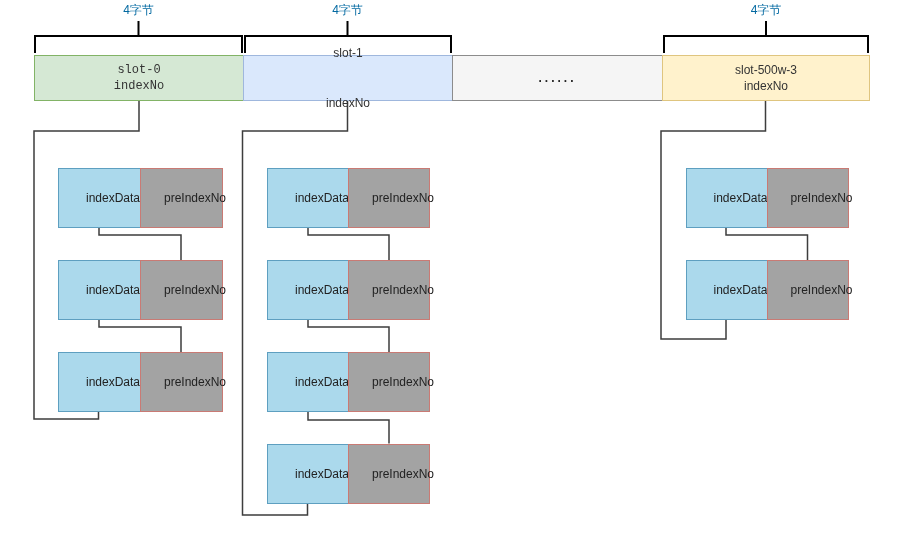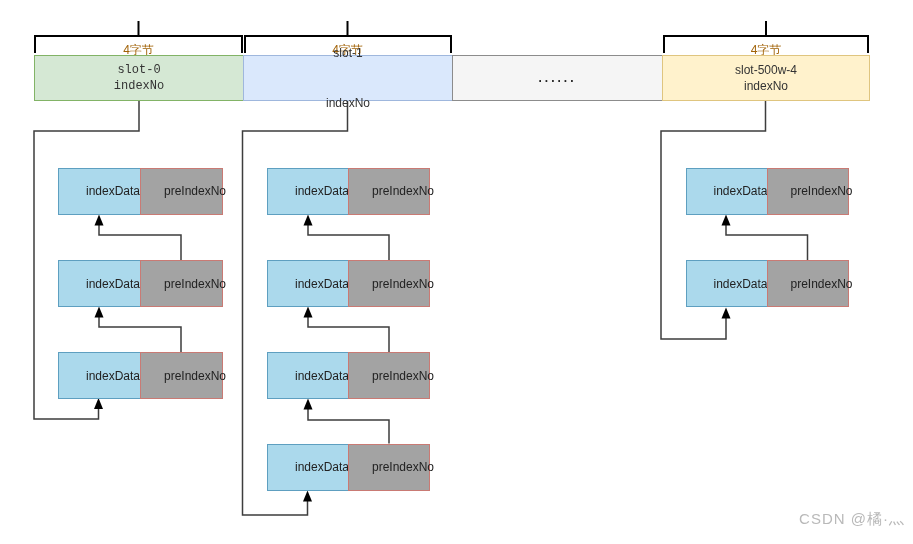--- a/index.html
+++ b/index.html
@@ -3,37 +3,37 @@
 <meta charset="utf-8">
 <style>
   html,body{margin:0;padding:0;background:#ffffff;}
   #stage{
     position:relative;width:913px;height:544px;background:#ffffff;overflow:hidden;
     font-family:"Liberation Sans","DejaVu Sans",sans-serif;color:#333;
   }
   #wires{position:absolute;left:0;top:0;width:913px;height:544px;}
   .byte-label{
     position:absolute;top:2px;height:16px;line-height:16px;text-align:center;
-    font-size:12px;color:#a16207;margin-top:40px;
+    font-size:12px;color:#0369a1;
   }
   .slot{
     position:absolute;top:55px;height:46px;box-sizing:border-box;border:1px solid;
     display:flex;flex-direction:column;align-items:center;justify-content:center;
     font-size:12px;line-height:16px;text-align:center;
   }
   .slot-green{background:#d5e8d4;border-color:#82b366;font-family:Liberation Mono, monospace;}
   .slot-blue{background:#dae8fc;border-color:#9fb7dd;gap:34px;}
   .slot-gray{background:#f5f5f5;border-color:#8c8c8c;}
   .slot-yellow{background:#fff2cc;border-color:#dfc57f;}
   .dots{font-weight:bold;letter-spacing:3px;color:#222;font-size:12px;}
   .entry-box{
     position:absolute;height:47px;display:flex;box-sizing:border-box;
   }
   .cell{
-    box-sizing:border-box;border:1px solid;height:47px;
+    box-sizing:border-box;border:1px solid;height:60px;
     display:flex;align-items:center;justify-content:center;
     font-size:12px;color:#222;padding-left:28px;
   }
   .cell-index{background:#abd9ec;border-color:#5e9fc0;}
   .cell-pre{background:#a3a3a3;border-color:#c97a74;margin-left:-1px;}
   .w-c1{width:83px;}
   .w-c2{width:82px;}
   .w-c3{width:82px;}
   .watermark{
     position:absolute;right:8px;top:510px;font-size:15px;color:#b9b9b9;
@@ -106,21 +106,21 @@
     <div>indexNo</div>
   </div>
   <div class="slot slot-blue" style="left:243px;width:210px;">
     <div>slot-1</div>
     <div>indexNo</div>
   </div>
   <div class="slot slot-gray" style="left:452px;width:211px;">
     <div class="dots">......</div>
   </div>
   <div class="slot slot-yellow" style="left:662px;width:208px;">
-    <div>slot-500w-4</div>
+    <div>slot-500w-3</div>
     <div>indexNo</div>
   </div>
 
   <div class="entry-box" style="left:57.5px;top:167.5px;">
     <div class="cell cell-index w-c1">indexData</div>
     <div class="cell cell-pre w-c1">preIndexNo</div>
   </div>
   <div class="entry-box" style="left:57.5px;top:260px;">
     <div class="cell cell-index w-c1">indexData</div>
     <div class="cell cell-pre w-c1">preIndexNo</div>
@@ -149,15 +149,14 @@
 
   <div class="entry-box" style="left:685.5px;top:167.5px;">
     <div class="cell cell-index w-c3">indexData</div>
     <div class="cell cell-pre w-c3">preIndexNo</div>
   </div>
   <div class="entry-box" style="left:685.5px;top:260px;">
     <div class="cell cell-index w-c3">indexData</div>
     <div class="cell cell-pre w-c3">preIndexNo</div>
   </div>
 
-  <div class="watermark">CSDN @橘·灬</div>
 
 </div>
 
 </body></html>

